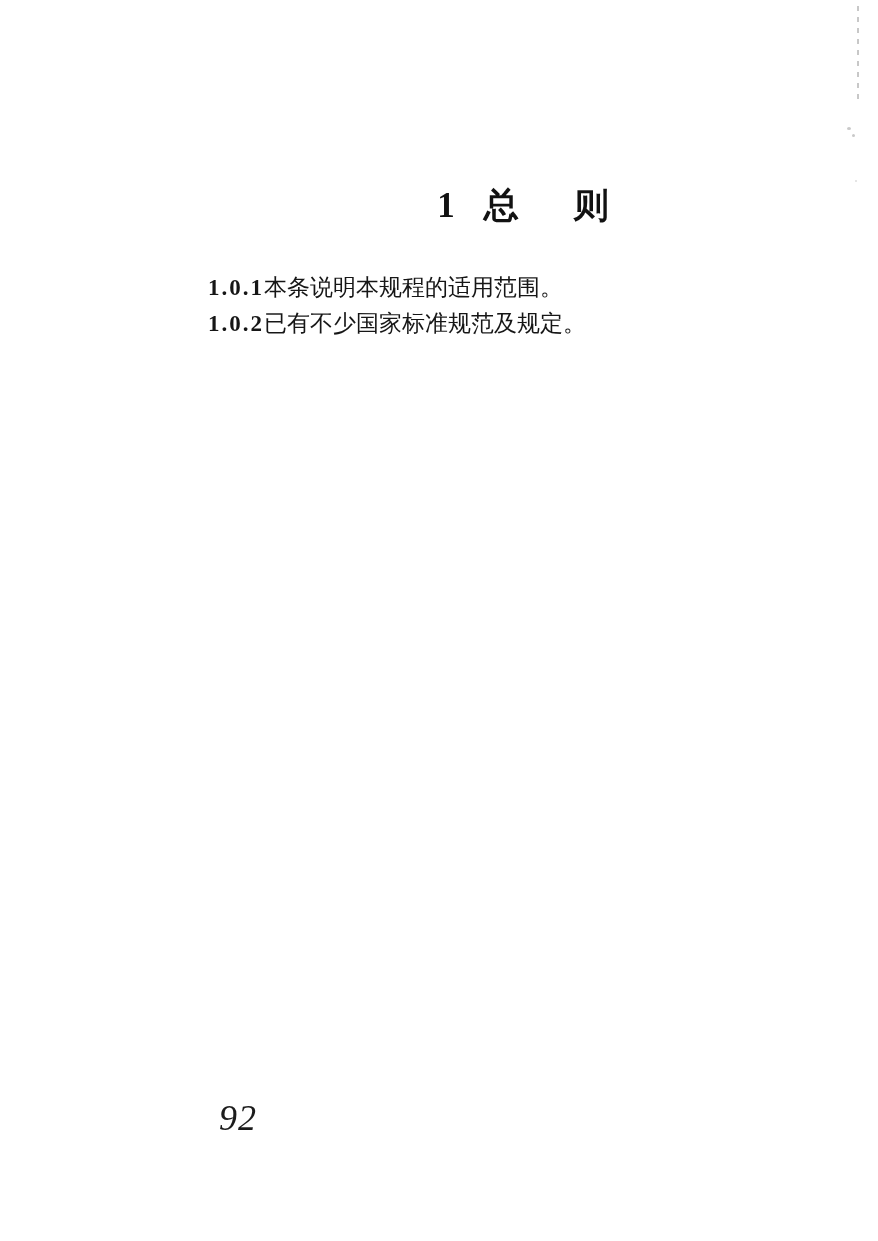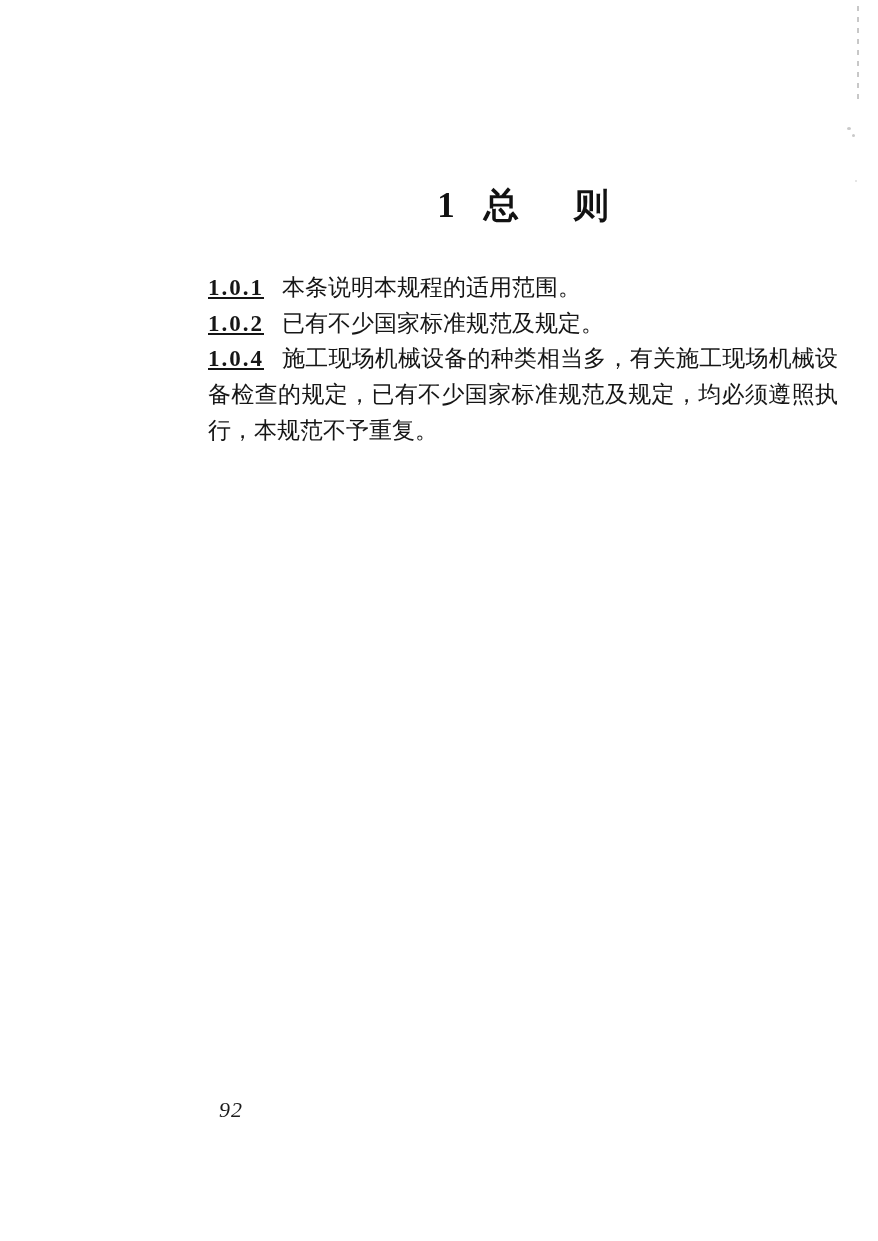--- a/index.html
+++ b/index.html
@@ -44,30 +44,28 @@
     margin: 0;
     font-size: 23px;
     line-height: 35.7px;
     text-align: justify;
     text-justify: inter-ideograph;
     color: #161616;
   }
   .clause .c-num {
     font-weight: bold;
     letter-spacing: 2px;
-    margin-right: 18px;
     font-family: "Liberation Serif", "DejaVu Serif", serif;
-    text-decoration: underline;
   }
   
   .page-number {
     position: absolute;
     top: 1097px;
     left: 219px;
-    font-size: 22px;
+    font-size: 36px;
     font-style: italic;
     color: #1c1c1c;
     letter-spacing: 1px;
   }
   
   .scan-dash-line {
     position: absolute;
     left: 857px;
     top: 6px;
     width: 2px;
@@ -96,21 +94,20 @@
 
   <div class="chapter-title">
     <span class="t-num">1</span>
     <span class="t-left">总</span>
     <span class="t-right">则</span>
   </div>
 
   <div class="clauses">
     <p class="clause"><span class="c-num">1.0.1</span><span>本条说明本规程的适用范围。</span></p>
     <p class="clause"><span class="c-num">1.0.2</span><span>已有不少国家标准规范及规定。</span></p>
-    <p class="clause"><span class="c-num">1.0.4</span><span>施工现场机械设备的种类相当多，有关施工现场机械设备检查的规定，已有不少国家标准规范及规定，均必须遵照执行，本规范不予重复。</span></p>
   </div>
 
   <div class="page-number">92</div>
 
   <div class="scan-dash-line"></div>
   <div class="scan-speck speck-1"></div>
   <div class="scan-speck speck-2"></div>
   <div class="scan-speck speck-3"></div>
 
 </div>

